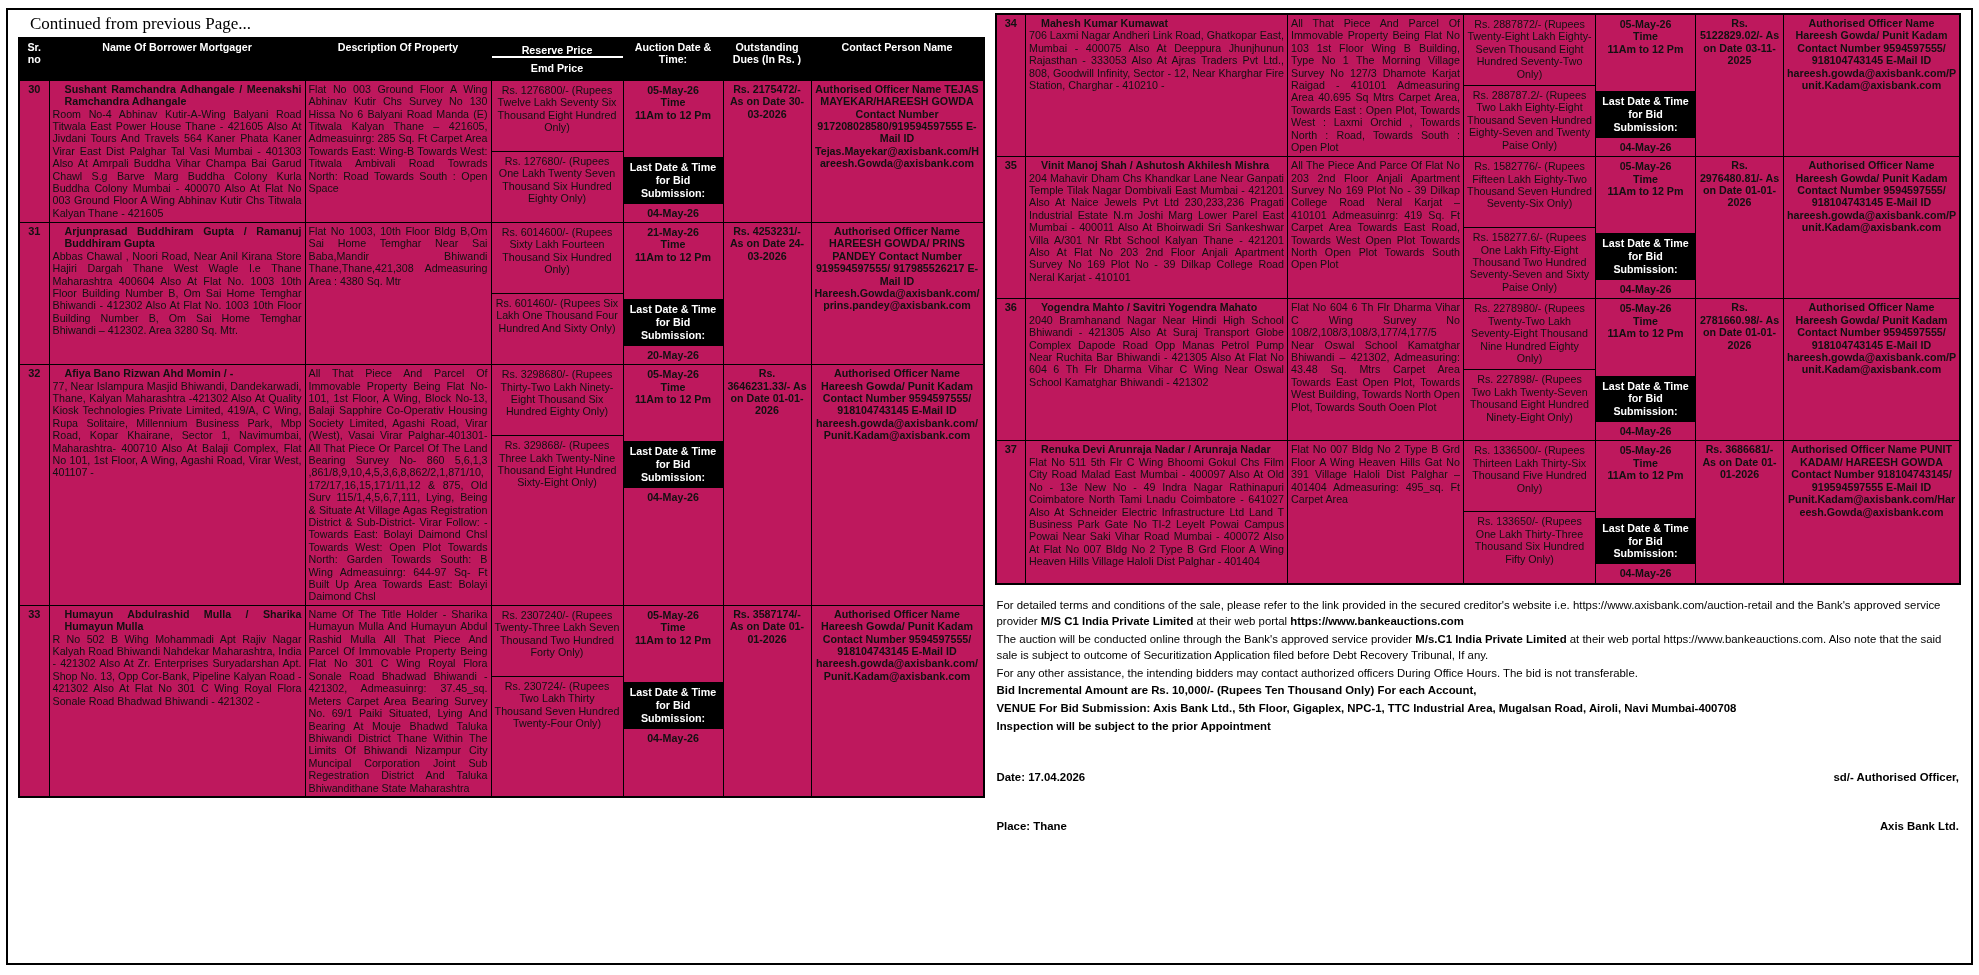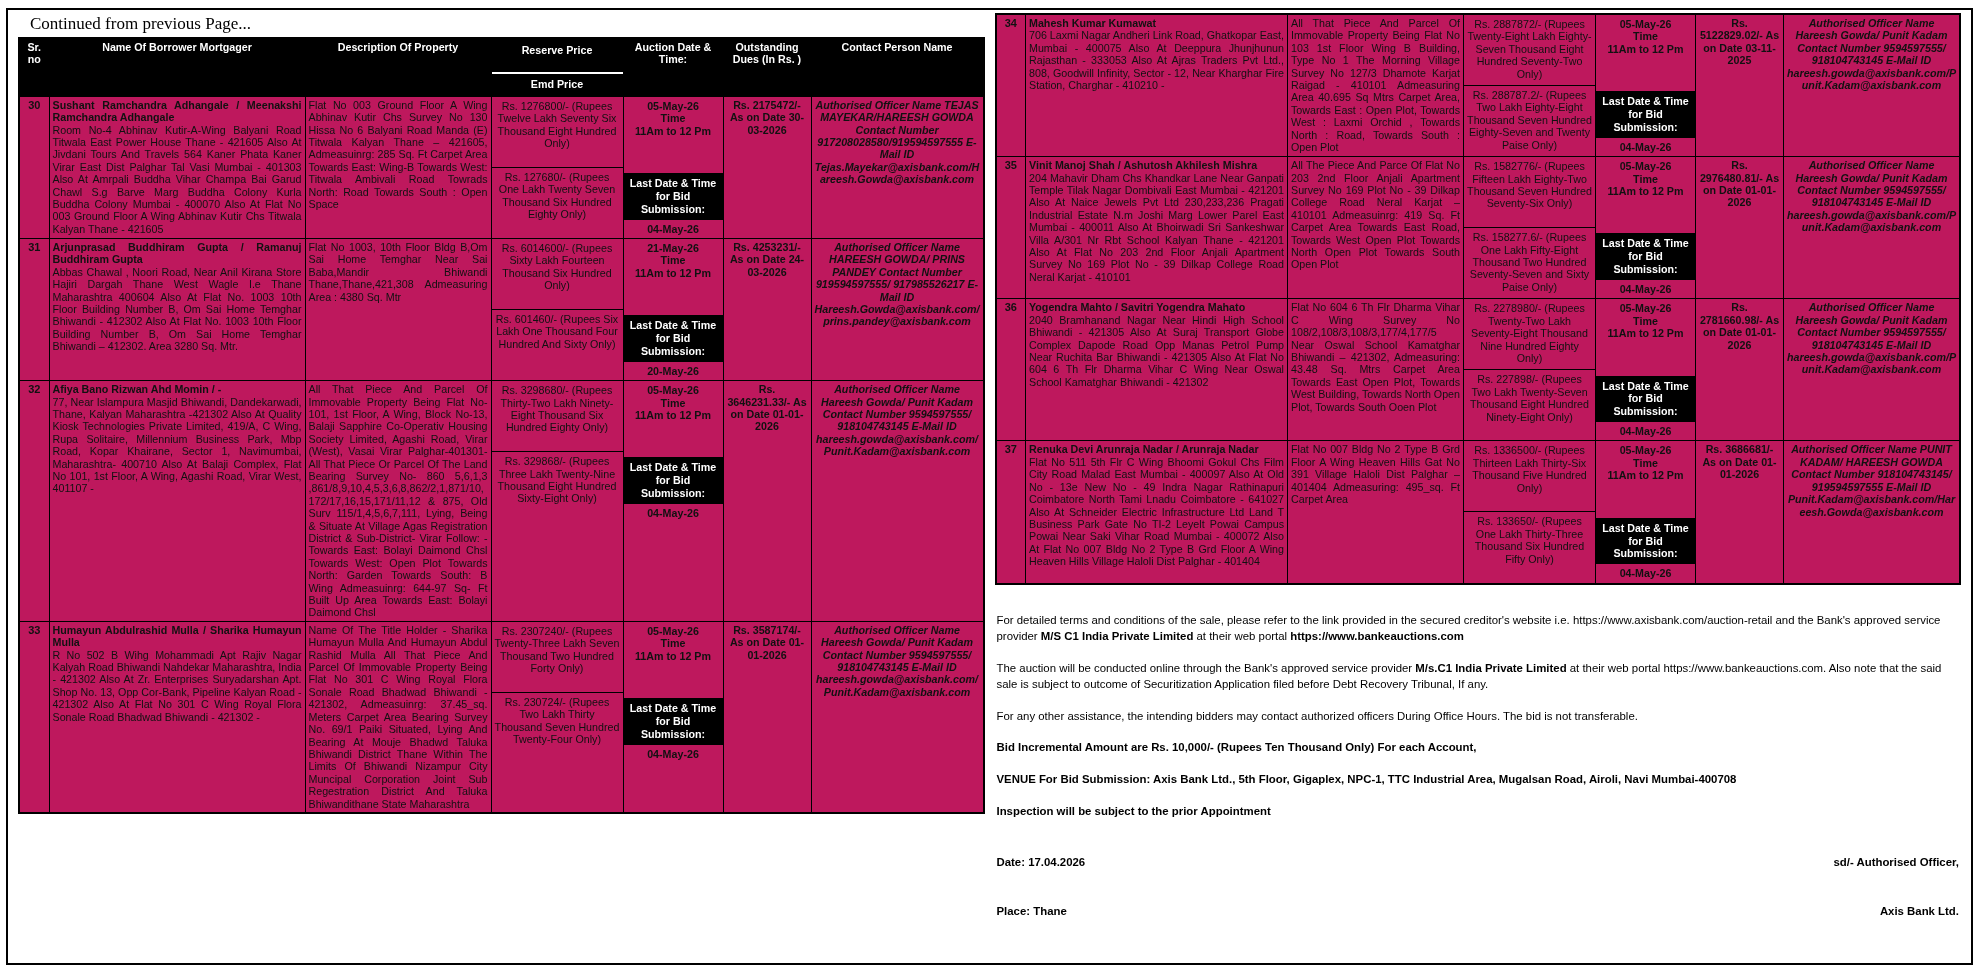--- a/index.html
+++ b/index.html
@@ -8,36 +8,36 @@
     padding:8px 6px 10px;font-family:"Liberation Sans",sans-serif;color:#111;
     overflow:hidden;
   }
   .frame{border:2px solid #000;height:100%;box-sizing:border-box;padding:3px 10px 6px;display:flex;gap:10px;}
   .col{flex:1;min-width:0;display:flex;flex-direction:column;}
   .note{font-family:"Liberation Serif",serif;font-size:17px;color:#000;padding:1px 0 3px 12px;}
   table.t{border-collapse:collapse;table-layout:fixed;width:100%;border:2px solid #000;background:#be185d;}
   .t th,.t td{border:1px solid #000;vertical-align:top;padding:2px 3px;font-size:10.7px;line-height:1.16;word-wrap:break-word;}
   thead th{background:#000;color:#fff;text-align:center;font-weight:bold;font-size:12px;padding:4px 2px;vertical-align:top;}
   th.th-price{padding:0;}
-  .thp1{padding:5px 2px 16px;}
+  .thp1{padding:5px 2px 0;}
   .thp2{border-top:2px solid #fff;padding:4px 2px 5px;}
   td.c-sr{text-align:center;font-weight:bold;font-size:11px;}
   td.c-name,td.c-desc{text-align:justify;}
-  .bname{font-weight:bold;}
+  .bname{font-weight:bold;margin-left:12px;}
   td.c-price{padding:0;text-align:center;}
   .reserve{padding:3px 3px 4px;min-height:70px;box-sizing:border-box;}
   .emd{border-top:1px solid #000;padding:3px 3px 5px;}
   td.c-auct{padding:0;text-align:center;font-weight:bold;}
   .adate{padding:3px 2px 2px;}
   .band{background:#000;color:#fff;padding:4px 3px;margin-top:34px;line-height:1.2;}
   .ldate{padding:3px 2px;}
   td.c-out{text-align:center;font-weight:bold;}
-  td.c-contact{text-align:center;font-weight:bold;font-style:italic;}
+  td.c-contact{text-align:center;font-weight:bold;}
   .footer{font-size:11.4px;line-height:1.4;padding:12px 2px 0;color:#000;}
-  .fline{margin:16px 0 2px;}
+  .fline{margin:1px 0 2px;}
   .b{font-weight:bold;}
   .sign{display:flex;justify-content:space-between;font-weight:bold;margin-top:2px;}
   .sign .left div,.sign .right div{line-height:1.5;margin-top:32px;}
   .sign .right{text-align:right;}
 </style>
 </head>
 <body>
 
 <div class="page">
   <div class="frame">

